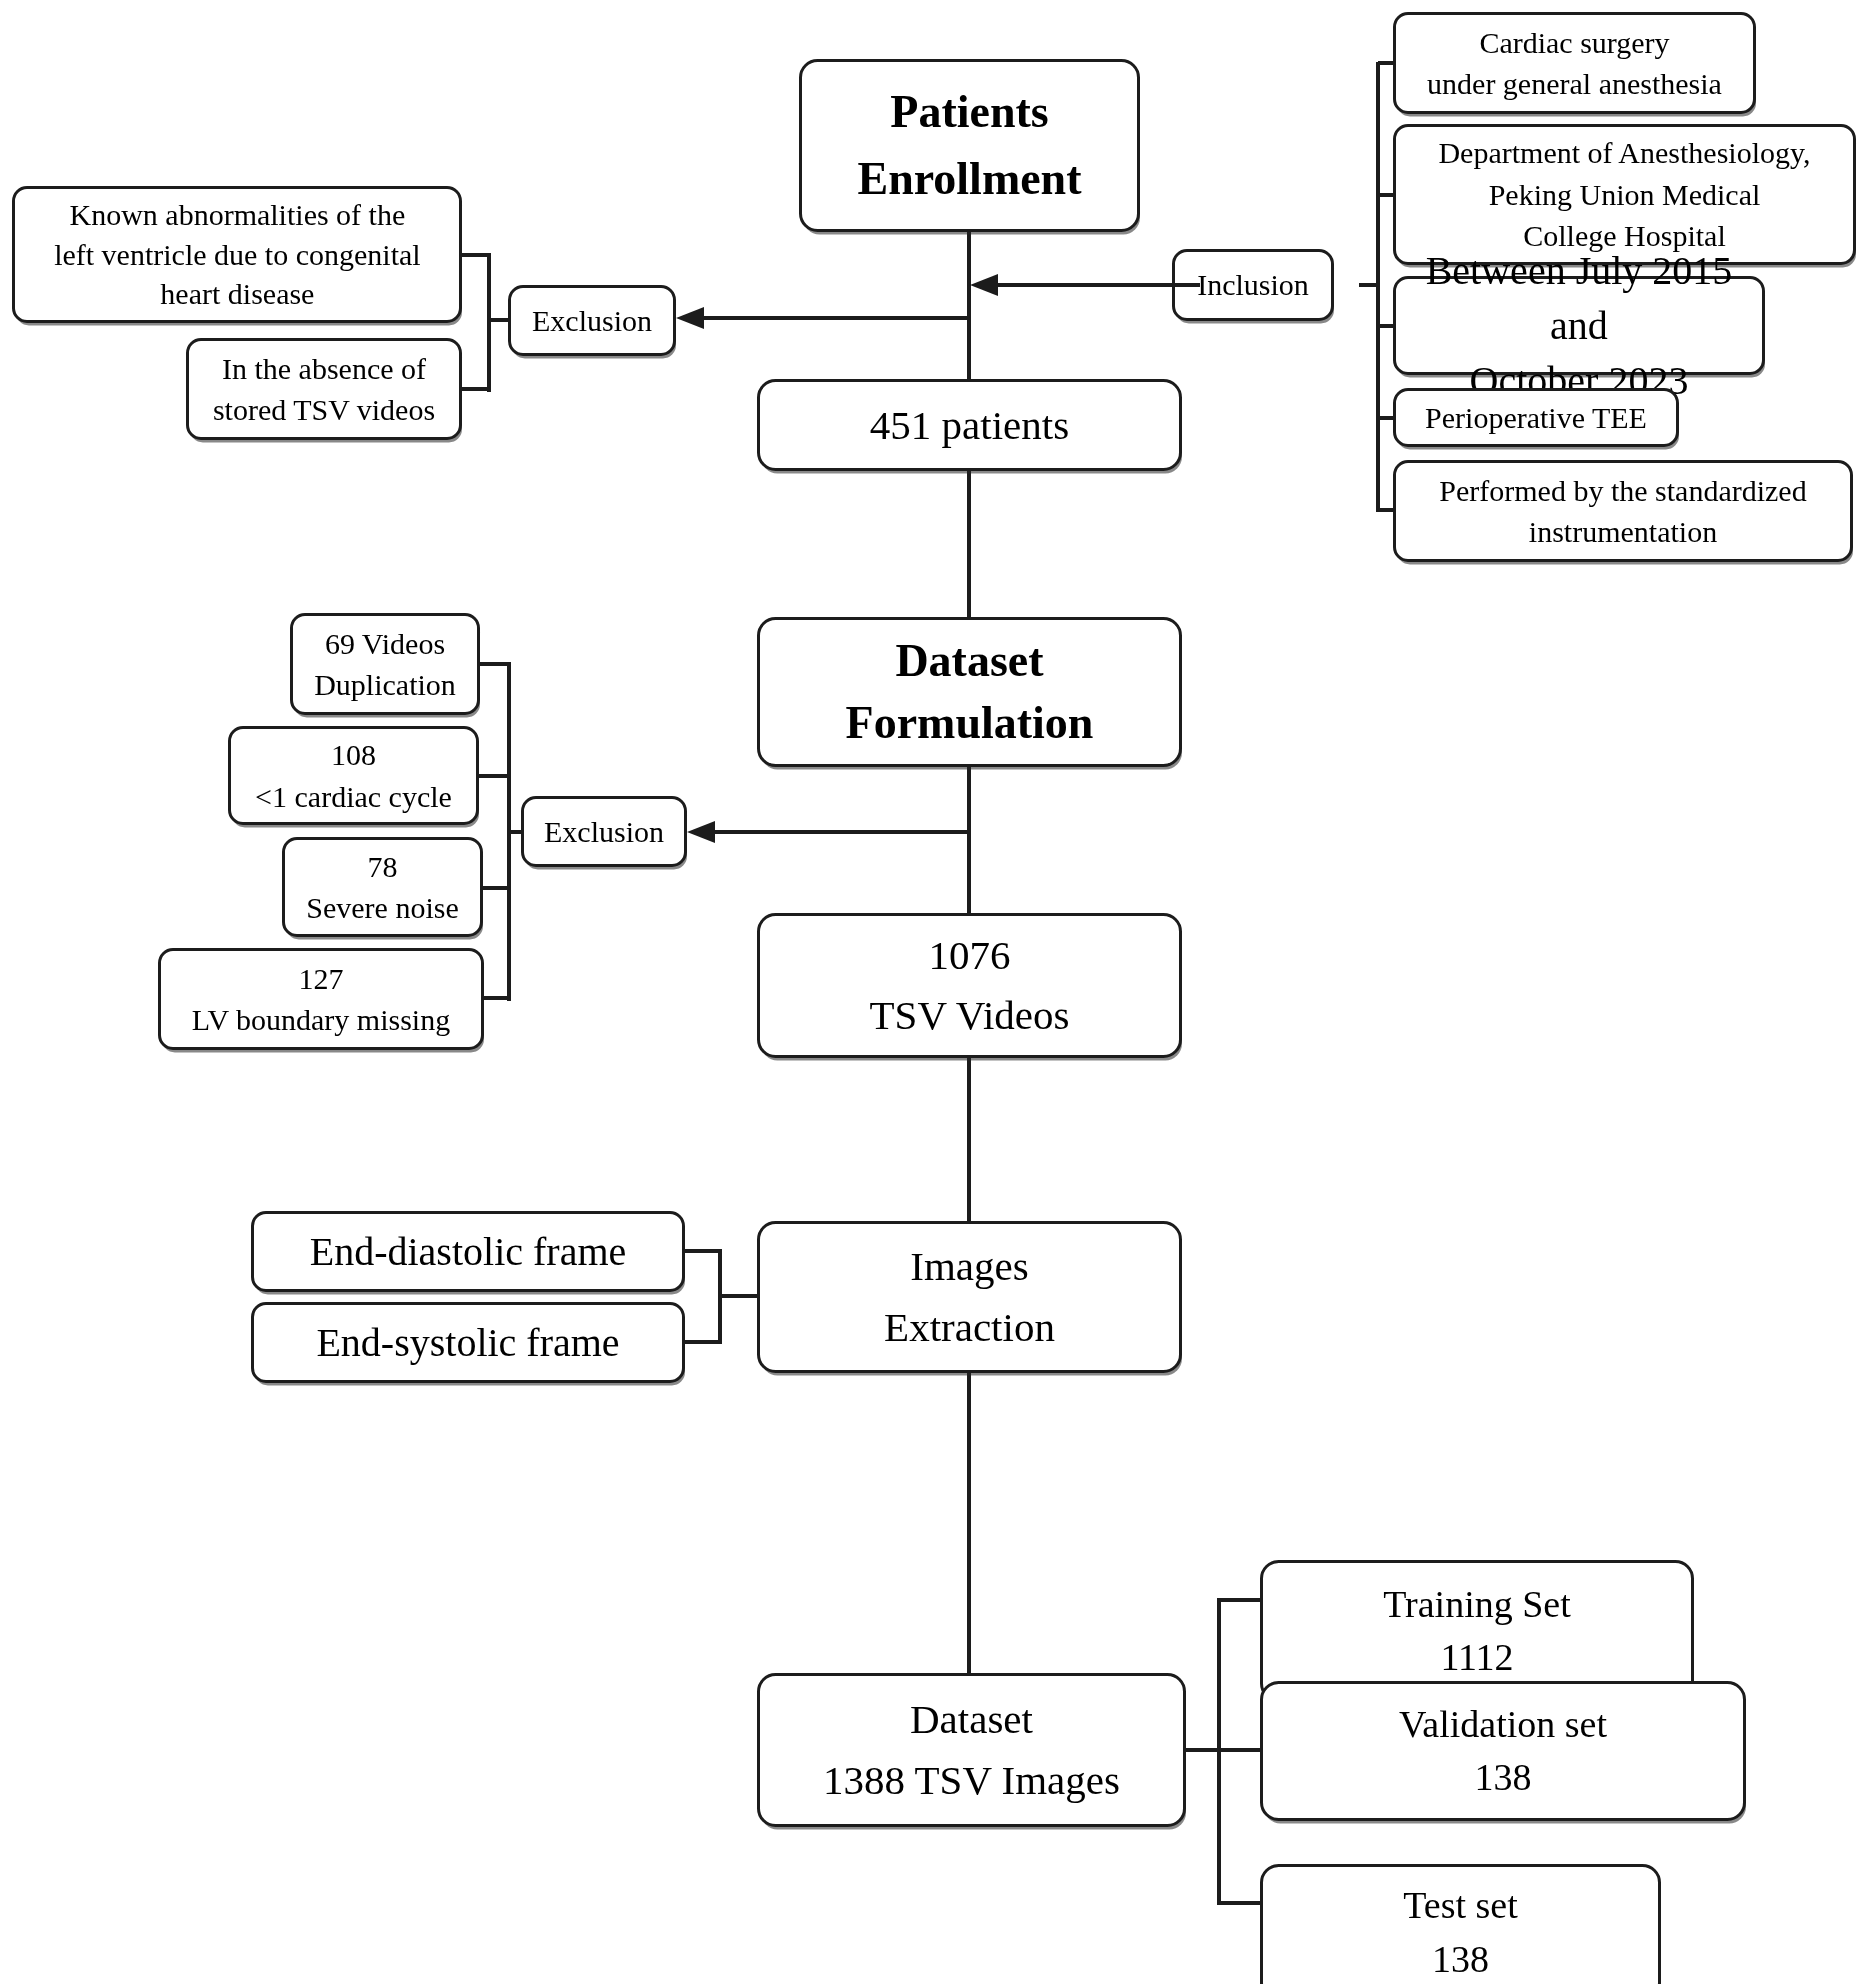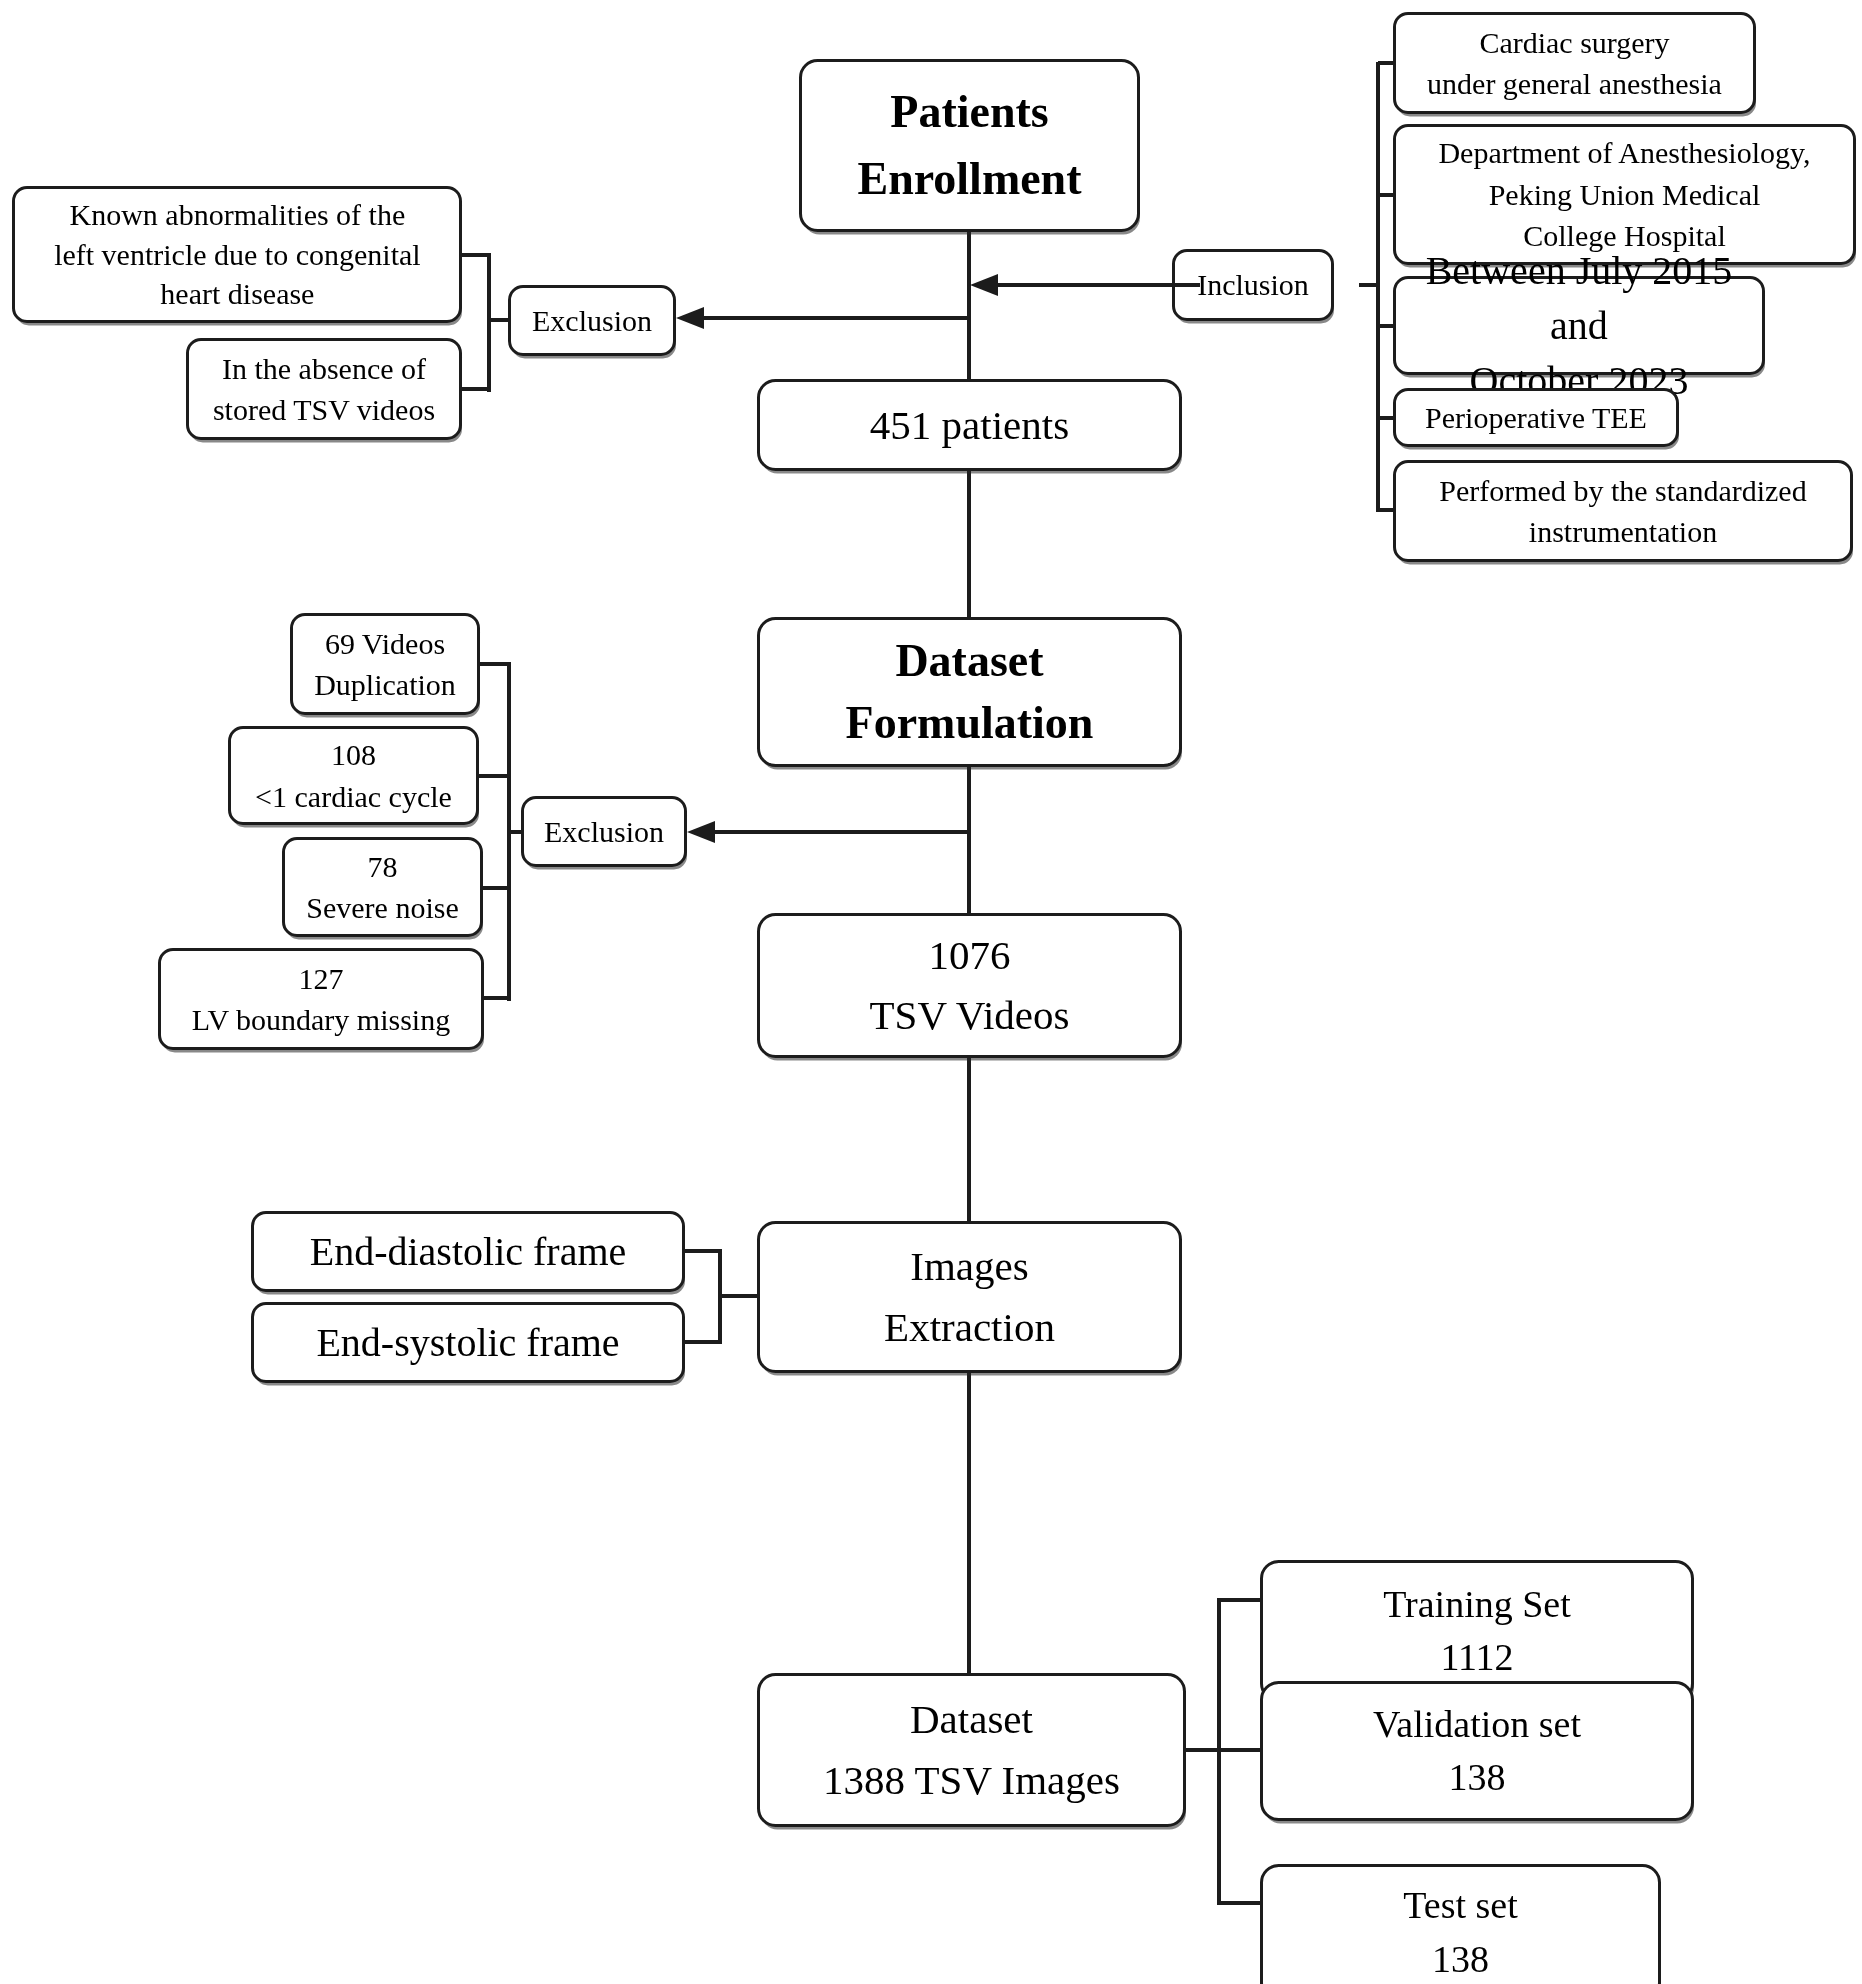--- a/index.html
+++ b/index.html
@@ -153,21 +153,21 @@
   <div class="hline" style="left:1184px;top:1748px;width:36px;height:4.3px;"></div>
   <div class="vline" style="left:1217px;top:1598px;width:4.3px;height:307px;"></div>
   <div class="hline" style="left:1219px;top:1598px;width:42px;height:4.3px;"></div>
   <div class="hline" style="left:1219px;top:1748px;width:42px;height:4.3px;"></div>
   <div class="hline" style="left:1219px;top:1901px;width:42px;height:4.3px;"></div>
 
   <div class="box" style="left:1260px;top:1528px;width:434px;height:142px;margin-top:32px;">
     <span class="lbl" style="font-size:38px;line-height:1.4;">Training Set
 1112</span>
   </div>
-  <div class="box" style="left:1260px;top:1681px;width:434px;height:140px;">
+  <div class="box" style="left:1260px;top:1681px;width:486px;height:140px;">
     <span class="lbl" style="font-size:38px;line-height:1.4;">Validation set
 138</span>
   </div>
   <div class="box" style="left:1260px;top:1834px;width:401px;height:137px;margin-top:30px;">
     <span class="lbl" style="font-size:38px;line-height:1.4;">Test set
 138</span>
   </div>
 
 </div>
 

